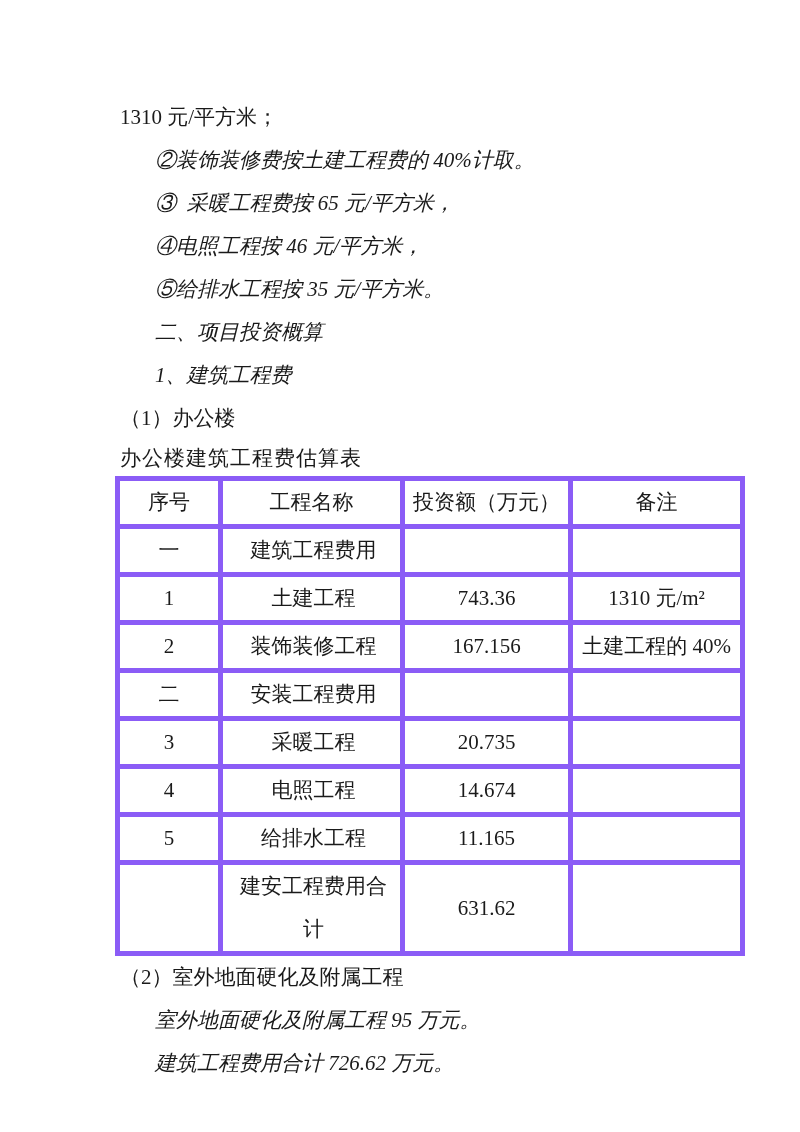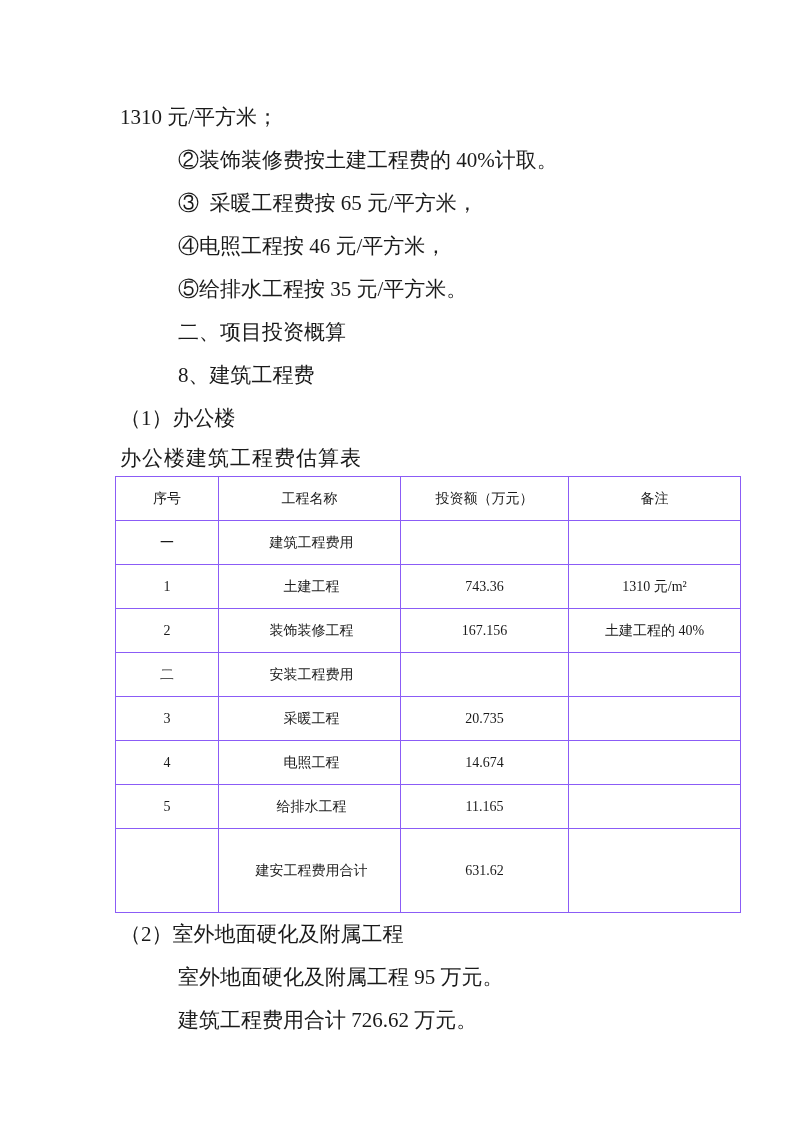--- a/index.html
+++ b/index.html
@@ -16,41 +16,41 @@
     width: 696px;
     height: 1132px;
     padding: 96px 60px 0 120px;
   }
   p {
     margin: 0;
     font-size: 21px;
     line-height: 43px;
     white-space: pre-wrap;
   }
-  .indent { margin-left: 58px; }
+  .indent { margin-left: 35px; font-style: italic; }
   .indent-bracket { }
   .tbl-title {
     text-align: left;
     line-height: 36px;
     letter-spacing: 1px;
     margin-right: 60px;
   }
   table.estimate {
     border-collapse: collapse;
     table-layout: fixed;
     width: 625px;
     margin-left: -5px;
   }
   table.estimate col.c1 { width: 103px; }
   table.estimate col.c2 { width: 182px; }
   table.estimate col.c3 { width: 168px; }
   table.estimate col.c4 { width: 172px; }
   table.estimate td, table.estimate th {
-    border: 1px solid #8b5cf6;
-    font-size: 14px;
+    border: 5px solid #8b5cf6;
+    font-size: 21px;
     font-weight: normal;
     line-height: 43px;
     height: 43px;
     padding: 0 4px;
     text-align: center;
     vertical-align: middle;
     overflow: hidden;
   }
   table.estimate td.name {
     text-align: center;
@@ -69,21 +69,21 @@
   <p class="indent">②装饰装修费按土建工程费的 40%计取。</p>
 
   <p class="indent">③  采暖工程费按 65 元/平方米，</p>
 
   <p class="indent">④电照工程按 46 元/平方米，</p>
 
   <p class="indent">⑤给排水工程按 35 元/平方米。</p>
 
   <p class="indent">二、项目投资概算</p>
 
-  <p class="indent">8、建筑工程费</p>
+  <p class="indent">1、建筑工程费</p>
 
   <p class="indent-bracket">（1）办公楼</p>
 
   <p class="tbl-title">办公楼建筑工程费估算表</p>
 
   <table class="estimate">
     <colgroup>
         <col class="c1">
         <col class="c2">
         <col class="c3">

